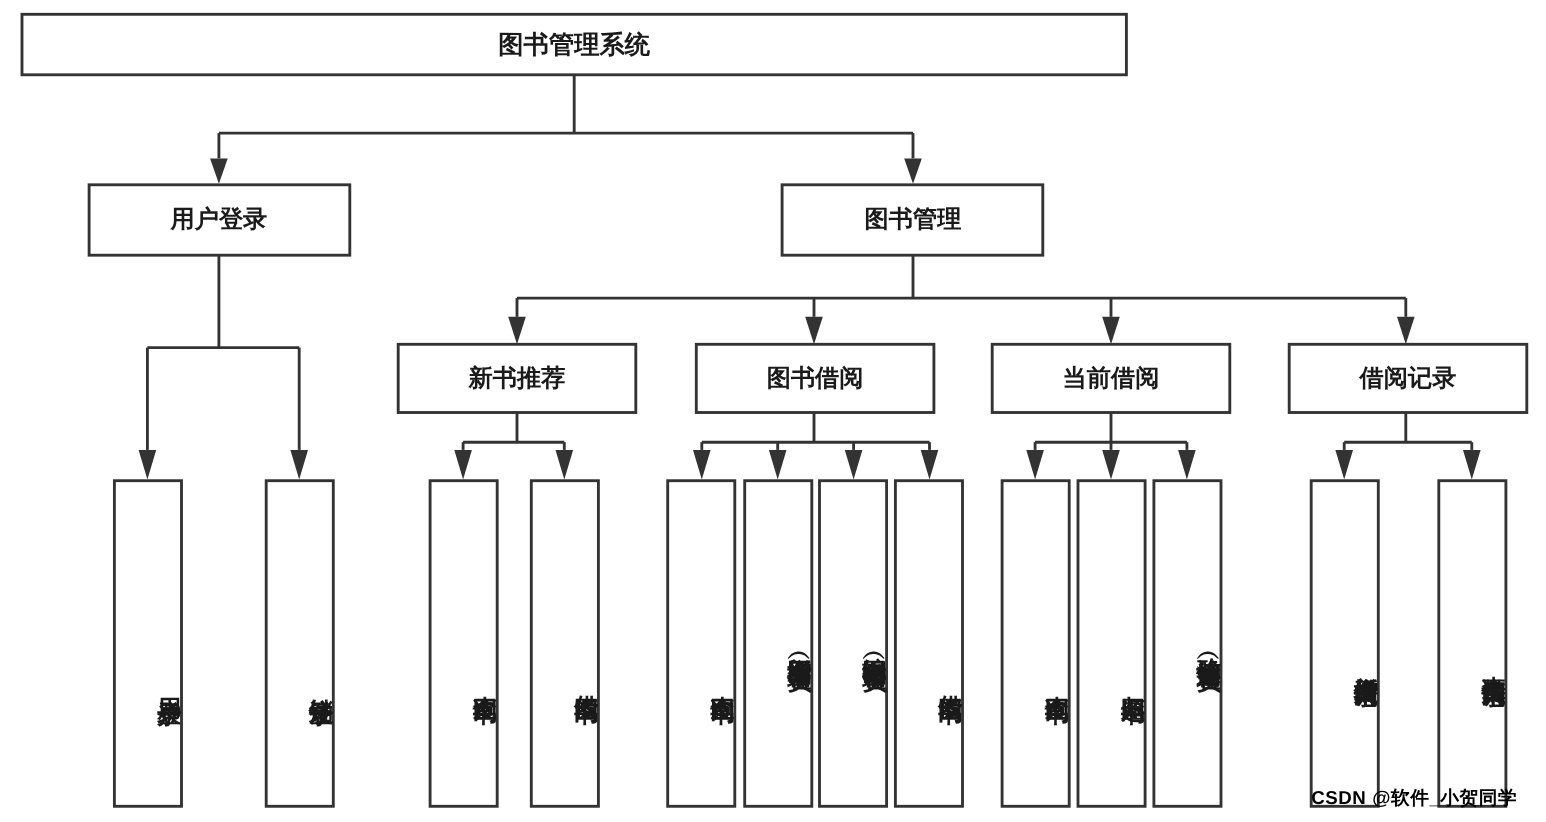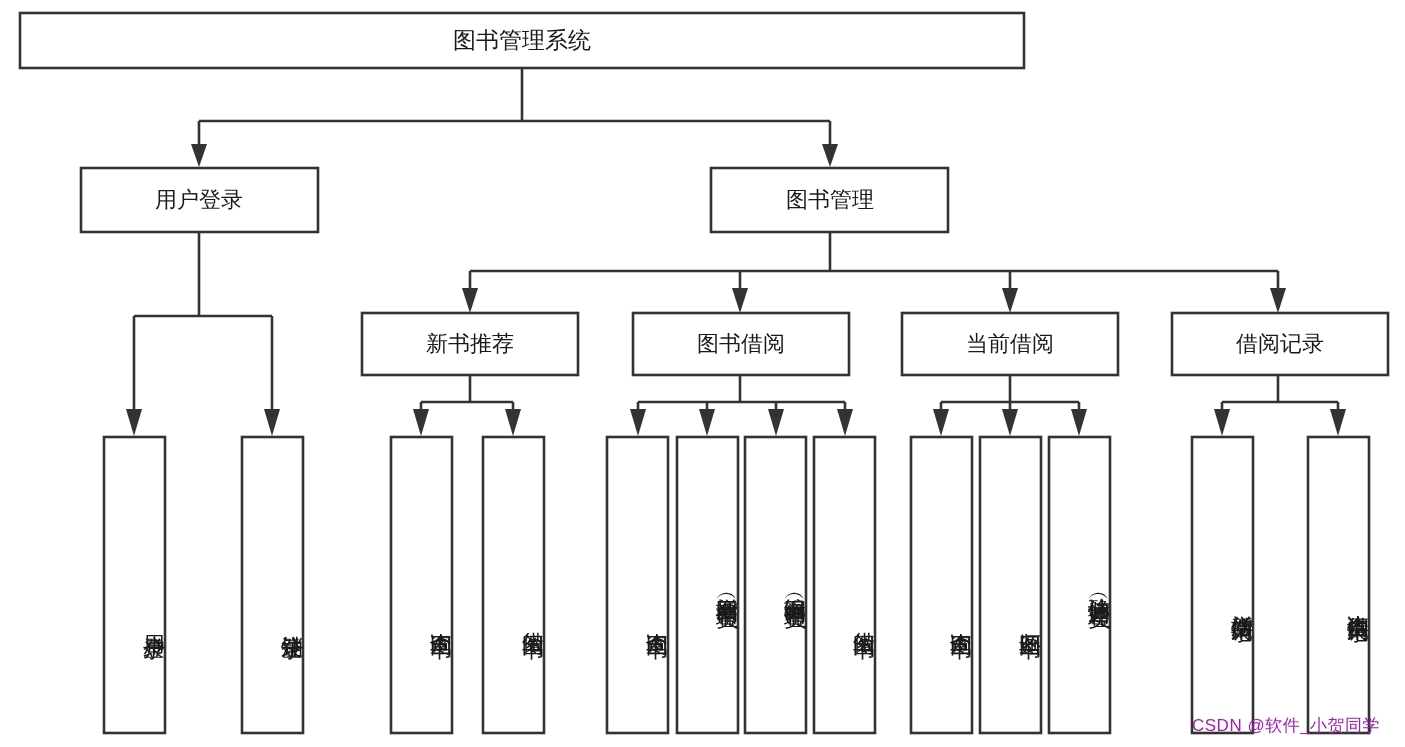--- a/index.html
+++ b/index.html
@@ -11,20 +11,21 @@
     width: 1405px;
     height: 747px;
     font-family: "Liberation Sans", "DejaVu Sans", sans-serif;
     overflow: hidden;
   }
   #diagram-root {
     position: relative;
     width: 1112px;
     height: 747px;
     background: #ffffff;
+    font-weight: bold;
   }
   svg.diagram-canvas {
     position: absolute;
     top: 0;
     left: 0;
     width: 1405px;
     height: 747px;
     display: block;
   }
   .node-rect {
@@ -71,21 +72,21 @@
     align-items: flex-start;
     justify-content: center;
     pointer-events: none;
   }
   .watermark {
     position: absolute;
     left: 1192px;
     top: 714px;
     font-family: "Liberation Sans", "DejaVu Sans", sans-serif;
     font-size: 17px;
-    color: #a21caf;
+    color: #000000;
     white-space: nowrap;
     letter-spacing: 0.5px;
   }
 </style>
 </head>
 <body>
 
 <div id="diagram-root">
 
   <svg class="diagram-canvas" viewBox="0 0 1405 747">

